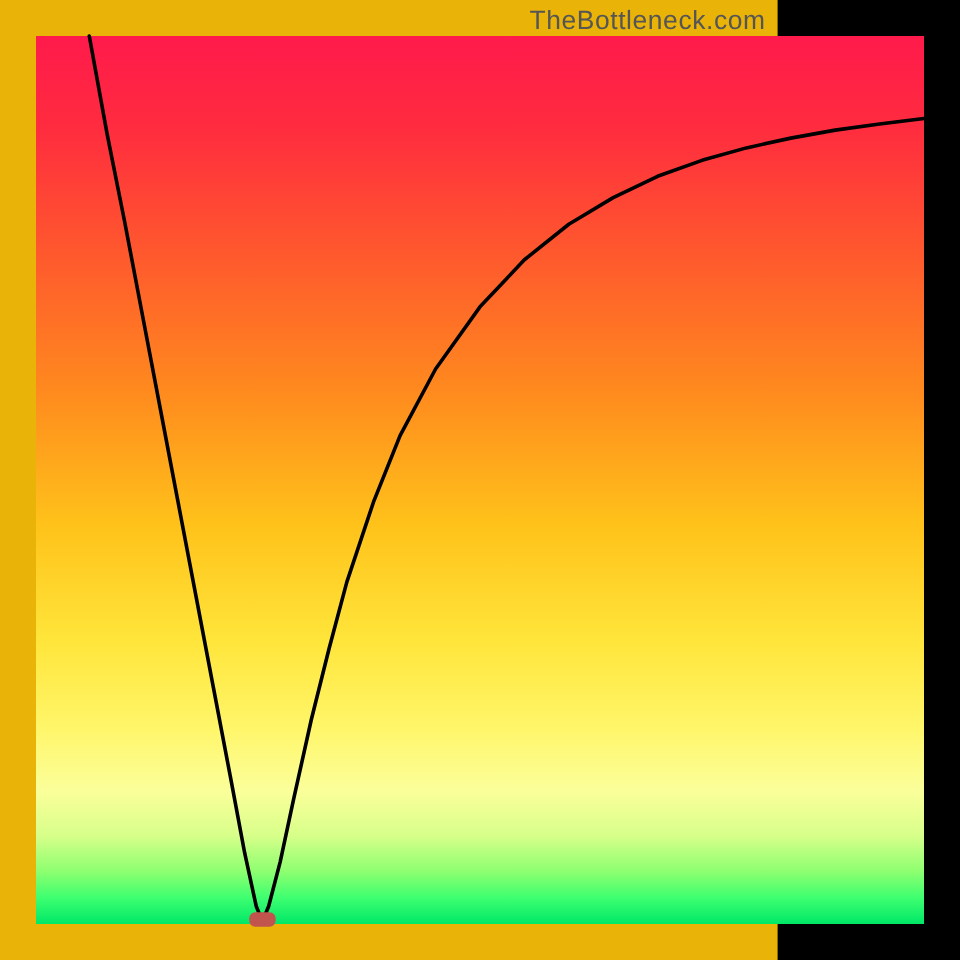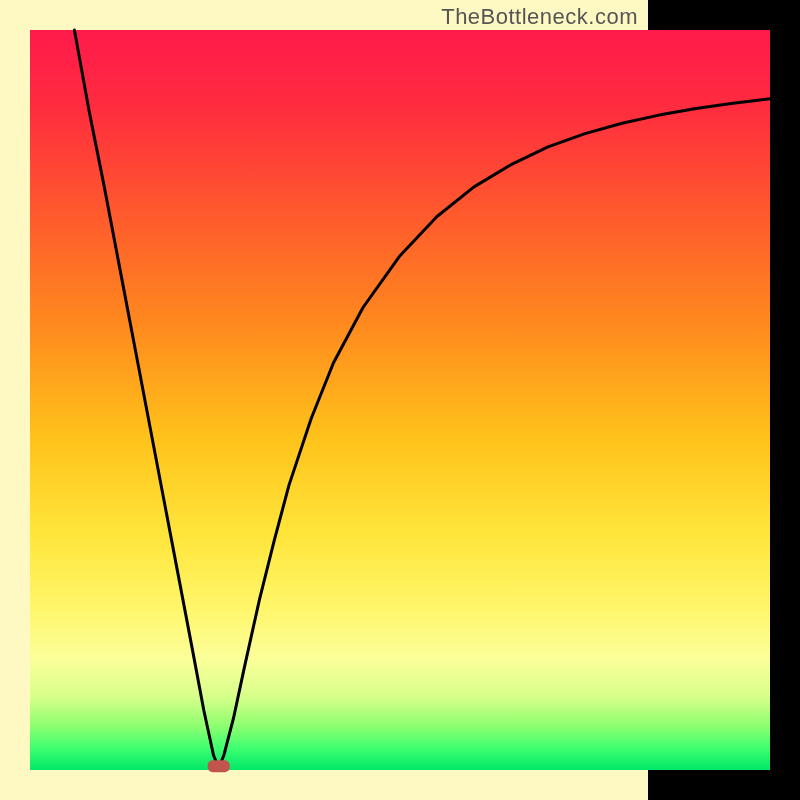--- a/index.html
+++ b/index.html
@@ -8,21 +8,21 @@
     width: 800px;
     height: 800px;
     background: #000;
     font-family: Arial, Helvetica, sans-serif;
     overflow: hidden;
   }
   .frame {
     position: relative;
     width: 648px;
     height: 800px;
-    background: #fef9c3;
+    background: #eab308;
   }
   .watermark {
     position: absolute;
     top: 4px;
     right: 10px;
     color: #555;
     font-size: 22px;
     font-weight: 500;
     letter-spacing: 0.5px;
     z-index: 10;

